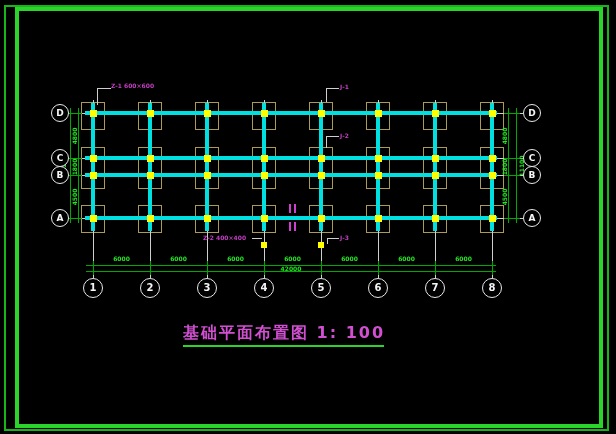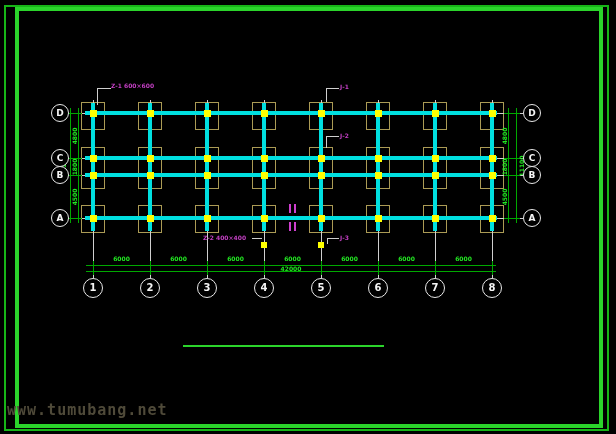--- a/index.html
+++ b/index.html
@@ -214,17 +214,17 @@
 
   <span class="cl" style="left:340px;top:234px;">J-3</span>
   <div class="ldr" style="left:327px;top:238px;width:12px;height:1px;"></div>
   <div class="ldr" style="left:327px;top:238px;width:1px;height:6px;"></div>
 
   <div class="sect" style="left:289px;top:204px;"></div>
   <div class="sect" style="left:294px;top:204px;"></div>
   <div class="sect" style="left:289px;top:222px;"></div>
   <div class="sect" style="left:294px;top:222px;"></div>
 
+  <div class="ttl">基础平面布置图 1: 100</div>
   <div class="ttl-line"></div>
 
-  <div class="wm-url">www.tumubang.net</div>
 
 </div>
 
 </body></html>

